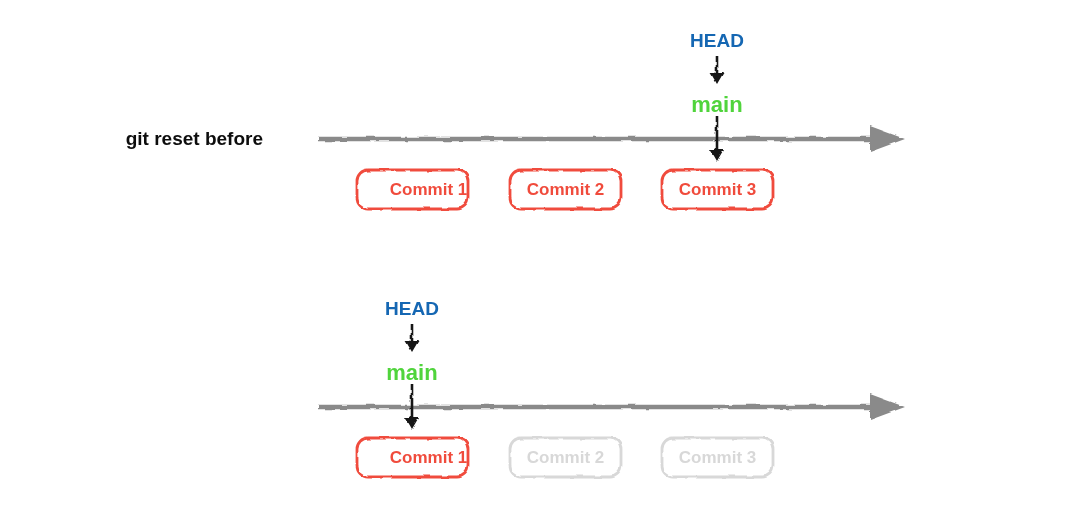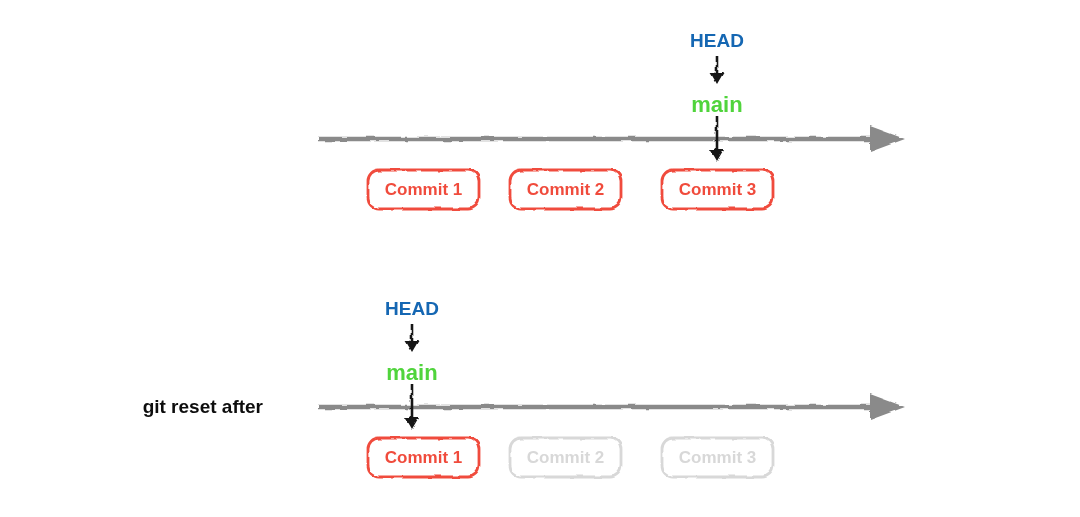--- a/index.html
+++ b/index.html
@@ -88,39 +88,40 @@
   }
   .commit .commit-text {
     position: absolute;
     inset: 0;
     display: flex;
     align-items: center;
     justify-content: center;
     font-size: 17px;
     font-weight: 700;
   }
-  .commit-1 { left: 366px; }
+  .commit-1 { left: 355px; padding-left: 32px; }
   .commit-2 { left: 508px; }
   .commit-3 { left: 660px; }
 </style>
 </head>
 <body>
 
 <svg width="0" height="0" style="position:absolute" aria-hidden="true">
   <defs>
     <filter id="rough" x="-10%" y="-10%" width="120%" height="120%">
       <feTurbulence type="fractalNoise" baseFrequency="0.05 0.12" numOctaves="3" seed="7" result="n"></feTurbulence>
       <feDisplacementMap in="SourceGraphic" in2="n" scale="3.2" xChannelSelector="R" yChannelSelector="G"></feDisplacementMap>
     </filter>
   </defs>
 </svg>
 
 <div class="canvas">
 
   <section class="diagram-row row-before">
+    <div class="row-label">git reset before</div>
 
     <svg class="timeline" viewBox="0 0 620 40">
       <g filter="url(#rough)">
         <line x1="18" y1="20" x2="575" y2="20" stroke="currentColor" stroke-width="4.5"></line>
         <polygon points="570,7 605,20 570,33" fill="currentColor"></polygon>
       </g>
     </svg>
 
     <div class="ref-label head-label">HEAD</div>
 
@@ -156,21 +157,20 @@
 
     <div class="commit commit-3" data-state="active">
       <svg class="box-border" viewBox="0 0 115 43">
         <rect x="2" y="2" width="111" height="39" rx="11" fill="none" stroke="currentColor" stroke-width="2.8" filter="url(#rough)"></rect>
       </svg>
       <span class="commit-text">Commit 3</span>
     </div>
   </section>
 
   <section class="diagram-row row-after">
-    <div class="row-label">git reset after</div>
 
     <svg class="timeline" viewBox="0 0 620 40">
       <g filter="url(#rough)">
         <line x1="18" y1="20" x2="575" y2="20" stroke="currentColor" stroke-width="4.5"></line>
         <polygon points="570,7 605,20 570,33" fill="currentColor"></polygon>
       </g>
     </svg>
 
     <div class="ref-label head-label">HEAD</div>
 

